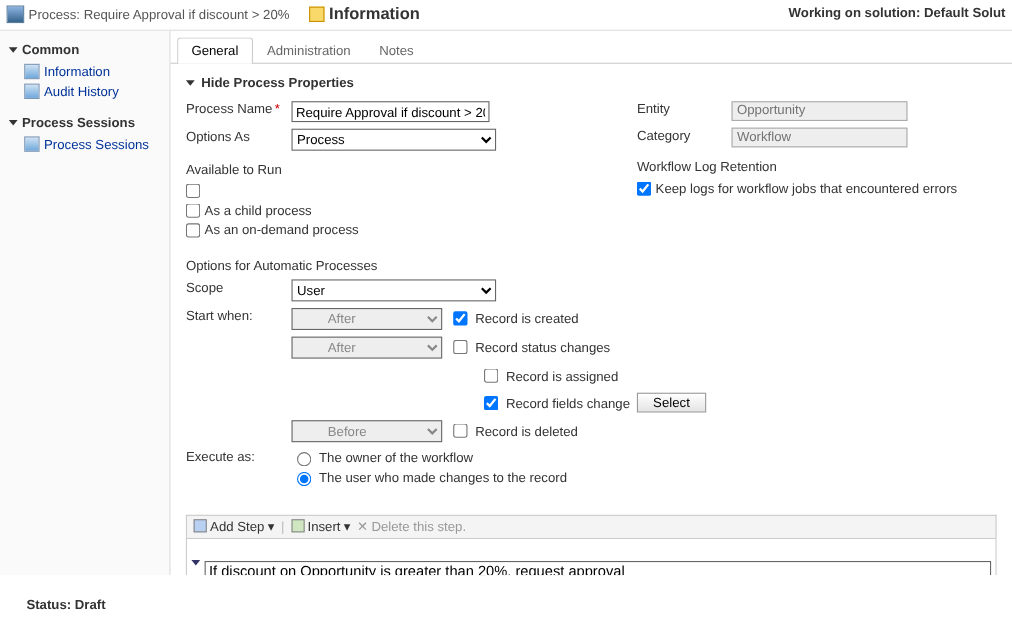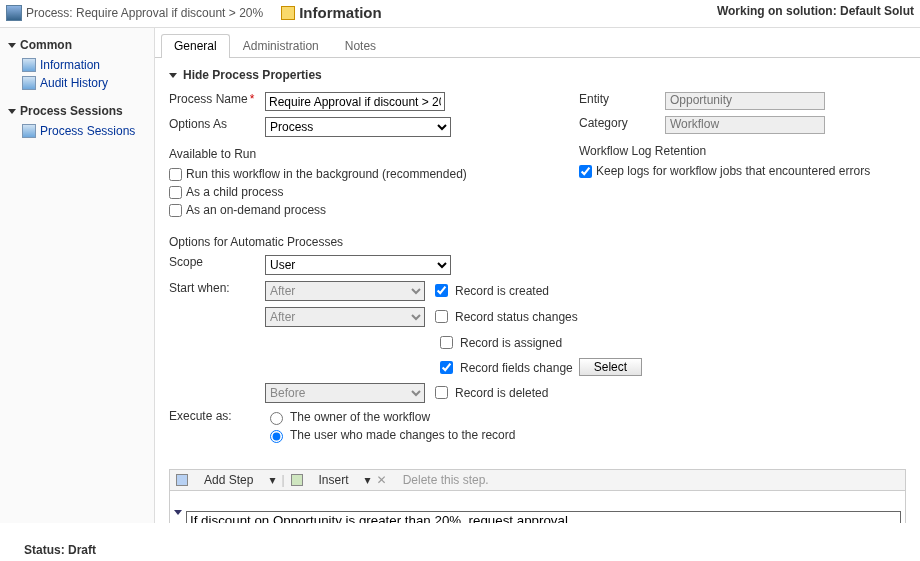--- a/index.html
+++ b/index.html
@@ -114,36 +114,36 @@
   input[type=text] { width: 180px; height: 19px; border:1px solid #666; padding:0 3px; }
   select { width: 186px; height: 20px; border:1px solid #666; background:#fff;}
   .req { color: #c00; margin-left:2px;}
   .section-h { font-weight:400; margin: 10px 0 6px 0; }
   .chk-row { display:flex; align-items:center; gap:4px; margin-bottom:4px; padding-left:0;}
   .chk-row input { margin:0; }
   .ro {
     width: 160px; height:18px; border:1px solid #aaa; background:#eee; padding:0 4px; color:#737373;
   }
   .right-lbl { width: 80px; display:inline-block;}
-  .sel-half { width:160px; height:20px; border:1px solid #666; background:#fff;}
+  .sel-half { width:137px; height:20px; border:1px solid #666; background:#fff;padding-left:28px;}
   .sel-disabled { background:#eee; color:#888;}
   .inline-chk { display:flex; align-items:center; gap:4px;}
   .btn {
     border:1px solid #999; background: linear-gradient(#fff,#e4e4e4);
     padding: 1px 14px; cursor:pointer; font:inherit;
   }
   .radio-row { display:flex; align-items:center; gap:4px; margin-bottom:2px;}
   .steps-toolbar {
     border:1px solid #ccc; border-bottom:none;
     display:flex; align-items:center; gap:6px;
     padding: 3px 6px;
     margin-top: 24px;
     background:#f4f4f4;
   }
-  .steps-toolbar .tb-item { display:flex; align-items:center; gap:16px; cursor:pointer;}
+  .steps-toolbar .tb-item { display:flex; gap:3px; cursor:pointer;}
   .steps-toolbar .disabled { color:#999; cursor:default;}
   .steps-toolbar .sep { color:#bbb; }
   .mini-ico { width:12px;height:12px; display:inline-block; border:1px solid #888; background:#b8d1f3;}
   .mini-x { color:#999;}
   .step-box {
     border:1px solid #ccc; padding: 4px 4px 8px 4px; background:#fff;
   }
   .step-row1 { display:flex; align-items:center; gap:4px;}
   .step-row1 .arrow {
     width:0;height:0;border-left:4px solid transparent;border-right:4px solid transparent;border-top:5px solid #336;
@@ -216,21 +216,20 @@
             </span>
             <input type="text" value="Require Approval if discount &gt; 20%" style="">
           </div>
           <div class="field-row">
             <span class="lbl">Options As</span>
             <select><option>Process</option></select>
           </div>
           <div class="section-h">Available to Run</div>
           <div class="chk-row">
             <input type="checkbox" style="">
-            <span>Run this workflow in the background (recommended)</span>
           </div>
           <div class="chk-row">
             <input type="checkbox" style="">
             <span>As a child process</span>
           </div>
           <div class="chk-row">
             <input type="checkbox" style="">
             <span>As an on-demand process</span>
           </div>
         </div>

